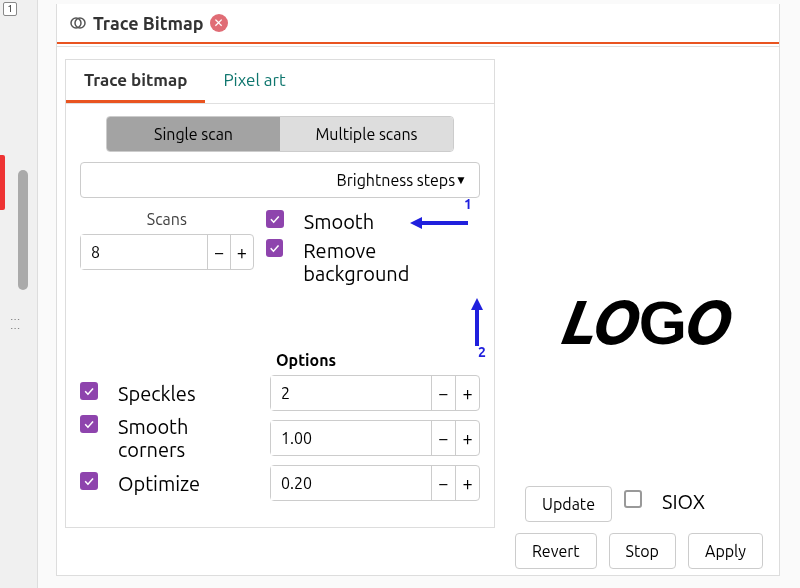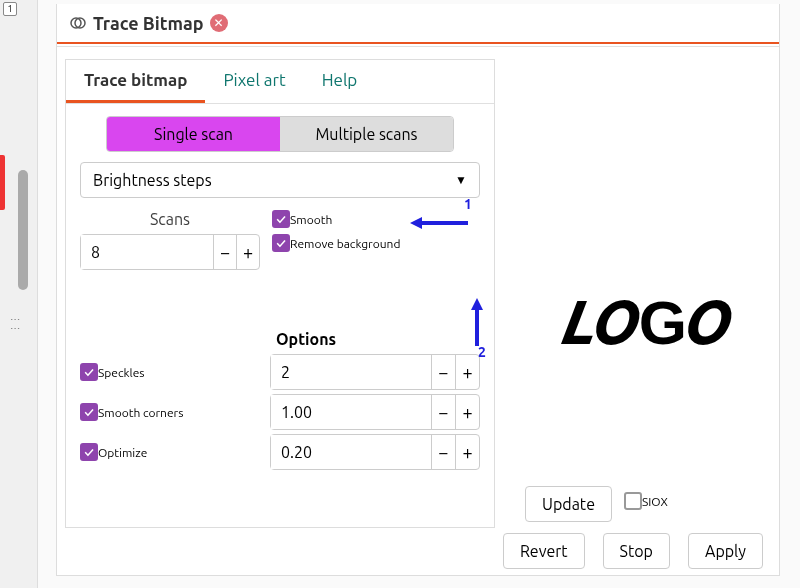--- a/index.html
+++ b/index.html
@@ -19,35 +19,35 @@
 
 .hr-top { height: 1px; background: #e0e0e0; margin-top: 2px; }
 
 .content { display: flex; height: calc(100% - 90px); }
 .panel { width: 430px; border: 1px solid #ddd; margin: 12px 0 0 8px; background: #fff; padding-bottom: 10px; }
 .tabs { display: flex; height: 44px; border-bottom: 1px solid #e0e0e0; }
 .tab { padding: 10px 18px; font-size: 17px; color: #0f766e; cursor: pointer; }
 .tab.active { color: #333; font-weight: 700; border-bottom: 3px solid #e95420; }
 
 .scan-toggle { display: flex; margin: 12px 40px 10px 40px; border: 1px solid #ccc; border-radius: 4px; overflow: hidden; }
-.scan-toggle .seg { flex: 1; text-align: center; padding: 8px 0; font-size: 16px; cursor: pointer; background: #d946ef; }
+.scan-toggle .seg { flex: 1; text-align: center; padding: 8px 0; font-size: 16px; cursor: pointer; background: #a3a3a3; }
 .scan-toggle .seg.active { background: #ddd; }
 
-.dropdown { margin: 0 14px; border: 1px solid #ccc; border-radius: 4px; padding: 8px 12px; display: flex; justify-content: space-between; align-items: center; font-size: 16px; cursor: pointer; }
+.dropdown { margin: 0 14px; border: 1px solid #ccc; border-radius: 4px; padding: 8px 12px; display: flex; justify-content: flex-end; align-items: center; font-size: 16px; cursor: pointer; }
 .chev { font-size: 12px; }
 
 .row-area { display: flex; margin: 12px 14px 0 14px; position: relative; }
 .col-scans { width: 180px; }
 .col-scans .lbl { text-align: center; font-size: 16px; color: #404040; margin-bottom: 6px; }
 .spin { display: flex; border: 1px solid #ccc; border-radius: 4px; height: 36px; }
 .spin input { border: none; width: 100%; padding: 0 10px; font-size: 16px; outline: none; }
 .spin .btn { width: 32px; border-left: 1px solid #ccc; text-align: center; line-height: 34px; font-size: 18px; cursor: pointer; user-select: none; }
 
 .col-checks { margin-left: 12px; }
-.chk { display: flex; align-items: center; gap: 0; margin-bottom: 6px; font-size: 12px; }
+.chk { display: flex; align-items: flex-start; gap: 20px; margin-bottom: 6px; font-size: 20px; }
 .chk .box { width: 18px; height: 18px; border: 2px solid #999; border-radius: 3px; display: flex; align-items: center; justify-content: center; cursor: pointer; }
 .chk .box.checked { background: #8e44ad; border-color: #8e44ad; }
 .chk .box.checked::after { content: "✓"; color: #fff; font-size: 13px; font-weight: bold; }
 
 .arrow1 { position: absolute; left: 330px; top: 4px; color: #2020dd; font-weight: bold; }
 .arrow1 .num { position: absolute; top: -18px; right: -2px; font-size: 14px; }
 .arrow1 svg { display: block; }
 .arrow2 { position: absolute; left: 388px; top: 88px; color: #2020dd; font-weight: bold; }
 .arrow2 .num { position: absolute; top: 46px; left: 10px; font-size: 14px; }
 
@@ -57,21 +57,21 @@
 .opt-row .spin { flex: 1; }
 
 .preview { flex: 1; position: relative; }
 .preview-img { position: absolute; top: 220px; left: 30px; right: 10px; height: 110px; background: #fff; display: flex; align-items: center; justify-content: center; }
 .logo-text { font-family: Impact, "Arial Black", sans-serif; font-size: 62px; font-weight: 900; letter-spacing: -2px; color: #000; }
 .logo-text .lo { font-style: italic; transform: skewX(-8deg); display: inline-block; }
 
 .update-row { position: absolute; bottom: 6px; left: 30px; display: flex; align-items: center; gap: 12px; }
 .btn-std { border: 1px solid #ccc; border-radius: 4px; padding: 8px 16px; font-size: 16px; background: #fff; cursor: pointer; }
 
-.footer { position: absolute; bottom: 6px; right: 16px; display: flex; gap: 18px; }
+.footer { position: absolute; bottom: 6px; right: 16px; display: flex; gap: 12px; }
 </style>
 </head>
 <body>
 
 <div class="left-rail">
   <div class="badge">1</div>
   <div class="red-strip"></div>
   <div class="scroll"></div>
   <div class="dots">⋮⋮</div>
 </div>
@@ -87,21 +87,20 @@
     <span class="title">Trace Bitmap</span>
     <span class="close-btn">✕</span>
   </div>
   <div class="hr-top"></div>
 
   <div class="content">
     <div class="panel">
       <div class="tabs">
         <div class="tab active">Trace bitmap</div>
         <div class="tab">Pixel art</div>
-        <div class="tab">Help</div>
       </div>
 
       <div class="scan-toggle">
         <div class="seg">Single scan</div>
         <div class="seg active">Multiple scans</div>
       </div>
 
       <div class="dropdown">
         <span>Brightness steps</span>
         <span class="chev">▼</span>

